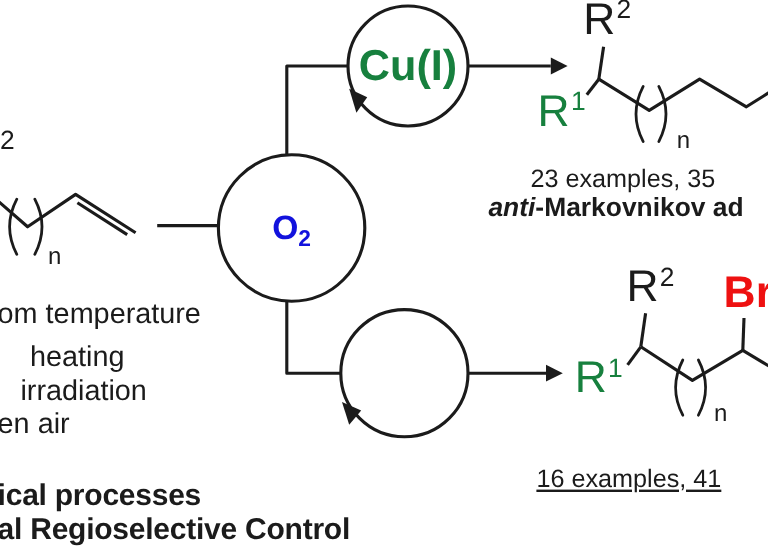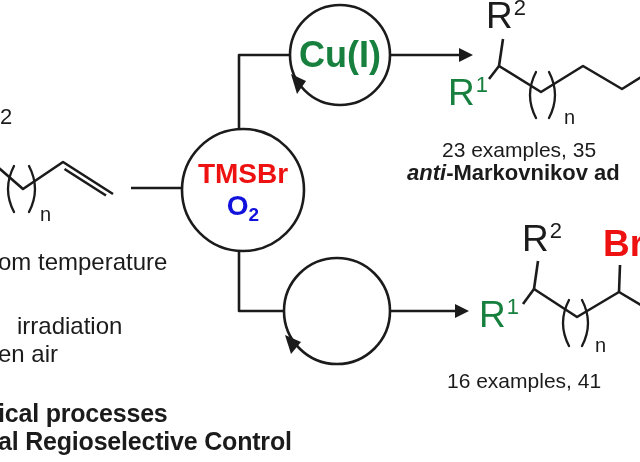--- a/index.html
+++ b/index.html
@@ -79,38 +79,38 @@
       <path class="bond" d="M 620 265 L 619 292"></path>
       <path class="paren" d="M 569 300 Q 557 323 569 346"></path>
       <path class="paren" d="M 582 300 Q 594 323 582 346"></path>
     </g>
   </svg>
 
   <div class="abs lsup" style="left:-1px;top:105px;">2</div>
   <div class="abs nsub" style="left:40px;top:203px;">n</div>
 
   <div class="abs hub">
-    <span class="red">TMSBr</span>
     <span class="blue"><span>O</span><span class="osub">2</span></span>
   </div>
 
   <div class="abs cat green" style="left:290px;top:5px;width:100px;height:100px;">Cu(I)</div>
 
   <div class="abs cond" style="left:-2px;top:249px;">om temperature</div>
+  <div class="abs cond" style="left:25px;top:285px;">heating</div>
   <div class="abs cond" style="left:17px;top:313px;">irradiation</div>
   <div class="abs cond" style="left:-2px;top:341px;">en air</div>
 
   <div class="abs hl" style="left:-2px;top:400px;">ical processes</div>
   <div class="abs hl" style="left:-2px;top:428px;">al Regioselective Control</div>
 
   <div class="abs rlabel" style="left:486px;top:-3px;"><span>R</span><span class="lsup">2</span></div>
   <div class="abs rlabel green" style="left:448px;top:74px;"><span>R</span><span class="lsup">1</span></div>
   <div class="abs nsub" style="left:564px;top:106px;">n</div>
   <div class="abs stats" style="left:442px;top:138px;">23 examples, 35</div>
   <div class="abs tag" style="left:381px;top:161px;margin-left:26px;"><span class="it">anti</span><span>-Markovnikov ad</span></div>
 
   <div class="abs rlabel" style="left:522px;top:220px;"><span>R</span><span class="lsup">2</span></div>
   <div class="abs rlabel red" style="left:603px;top:225px;font-weight:bold;">Br</div>
   <div class="abs rlabel green" style="left:479px;top:296px;"><span>R</span><span class="lsup">1</span></div>
   <div class="abs nsub" style="left:595px;top:334px;">n</div>
-  <div class="abs stats" style="left:447px;top:369px;">16 examples, 41</div>
+  <div class="abs stats" style="left:447px;top:388px;text-decoration:underline;">16 examples, 41</div>
 
 </div>
 
 </body></html>

